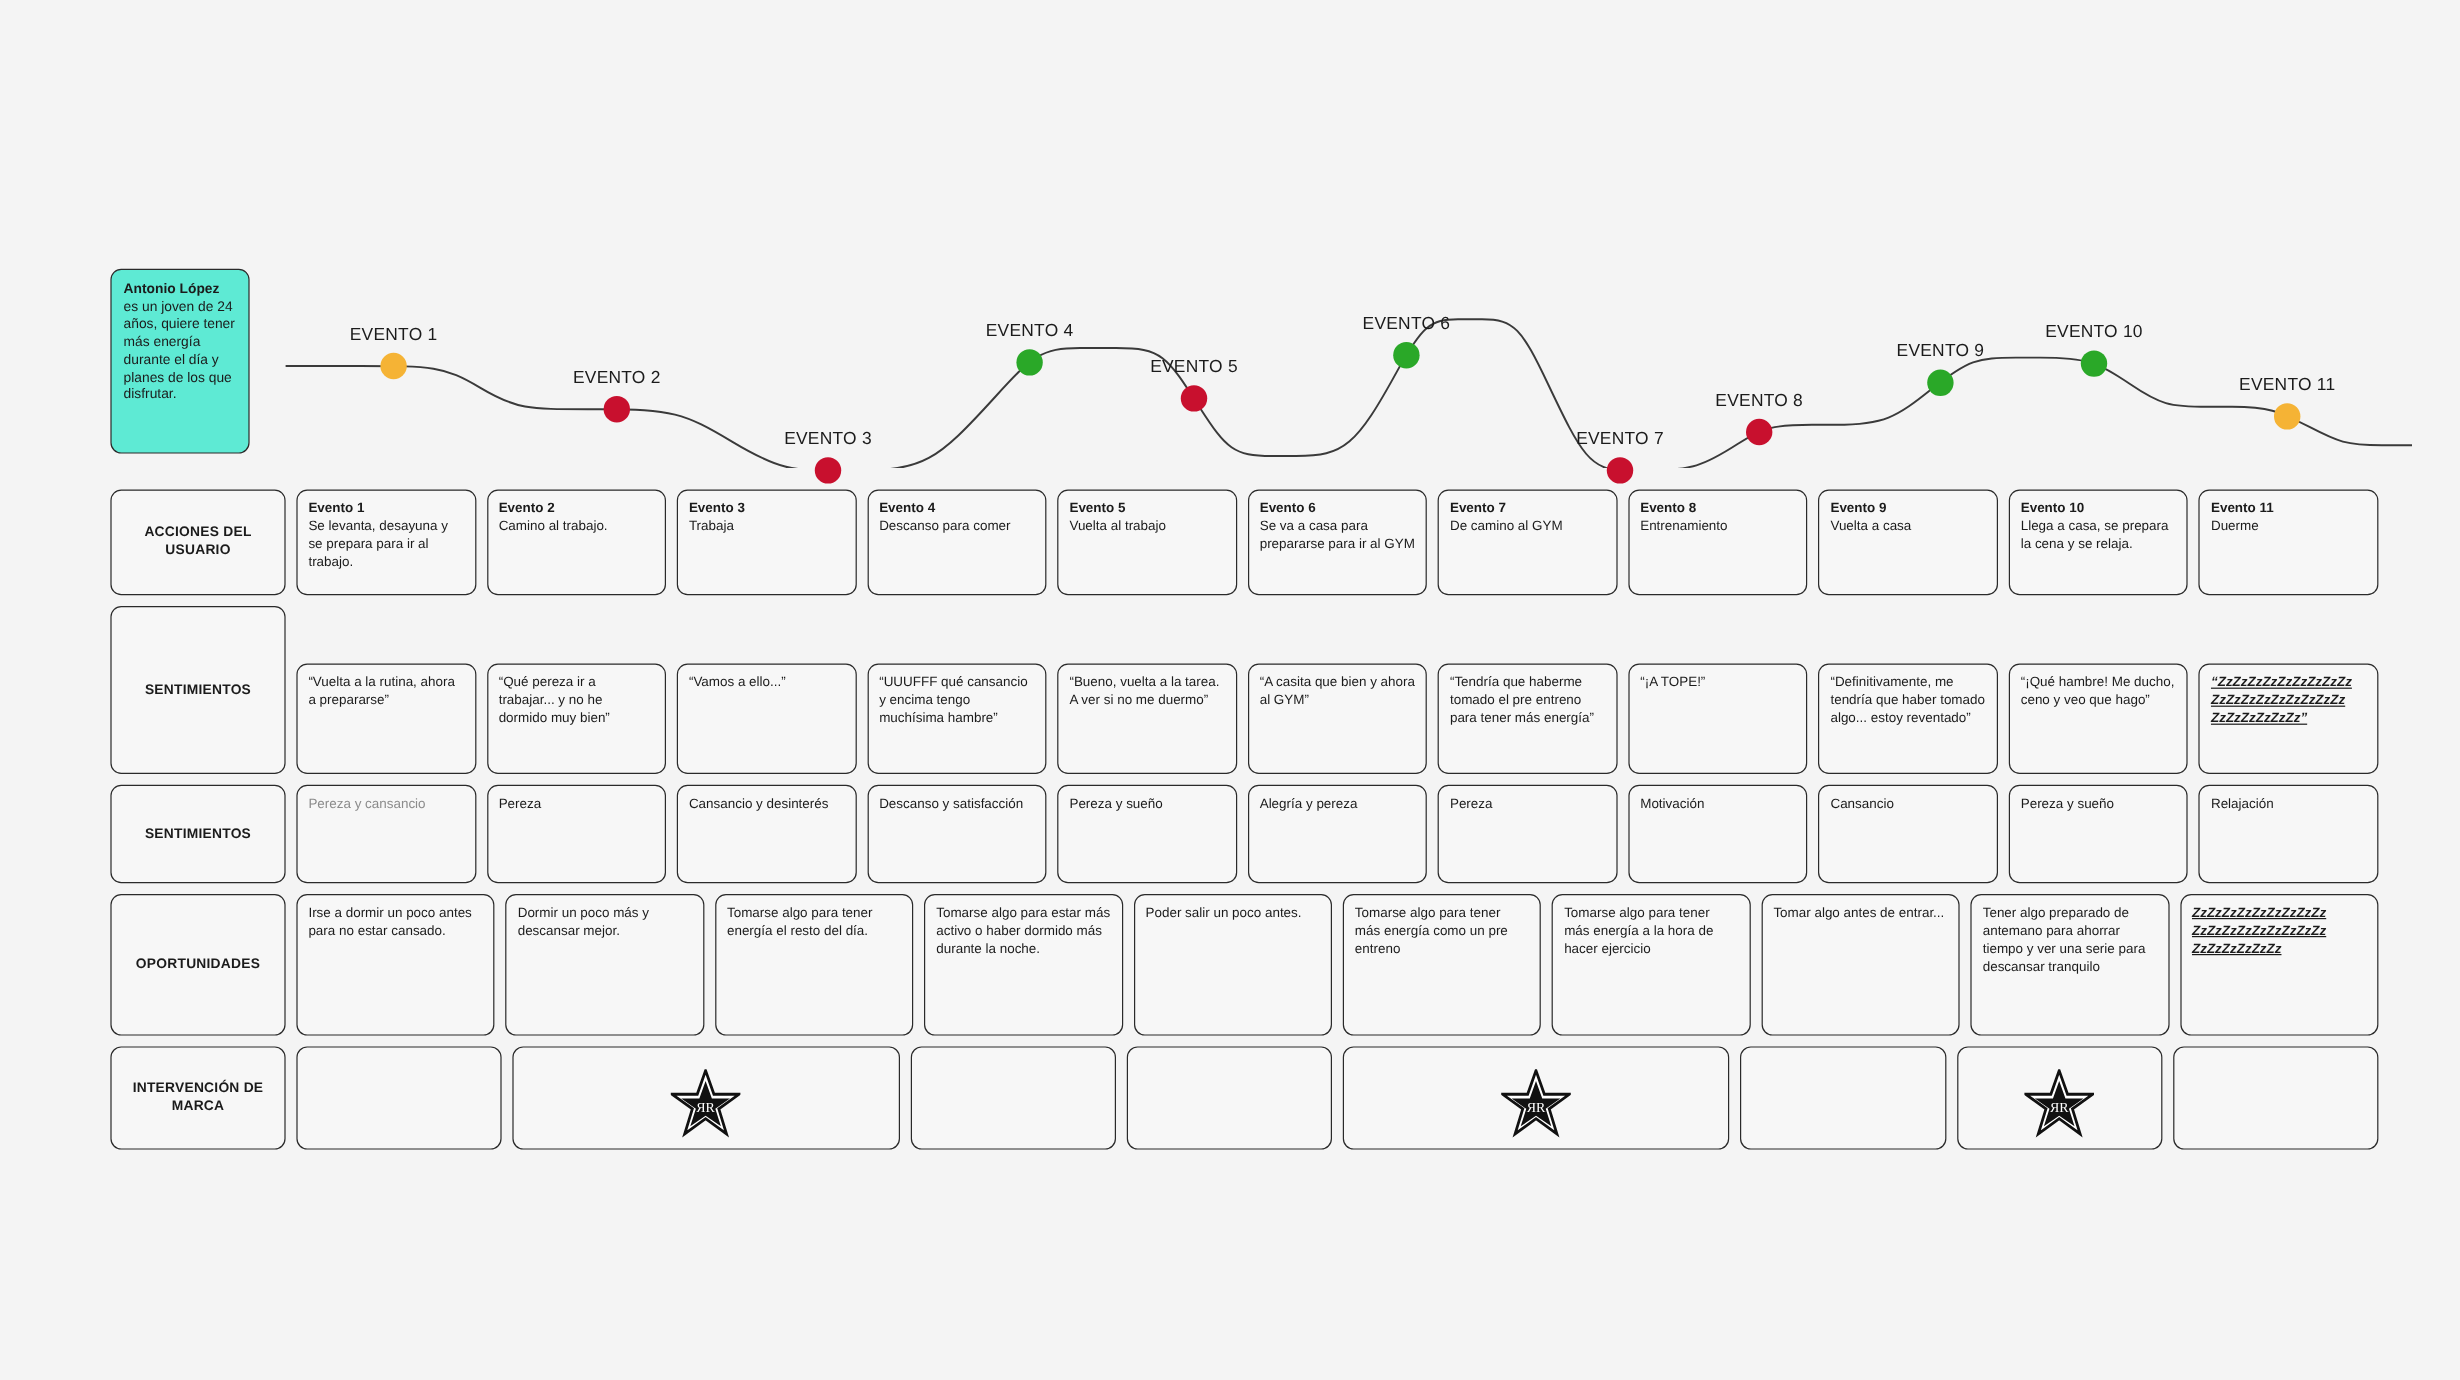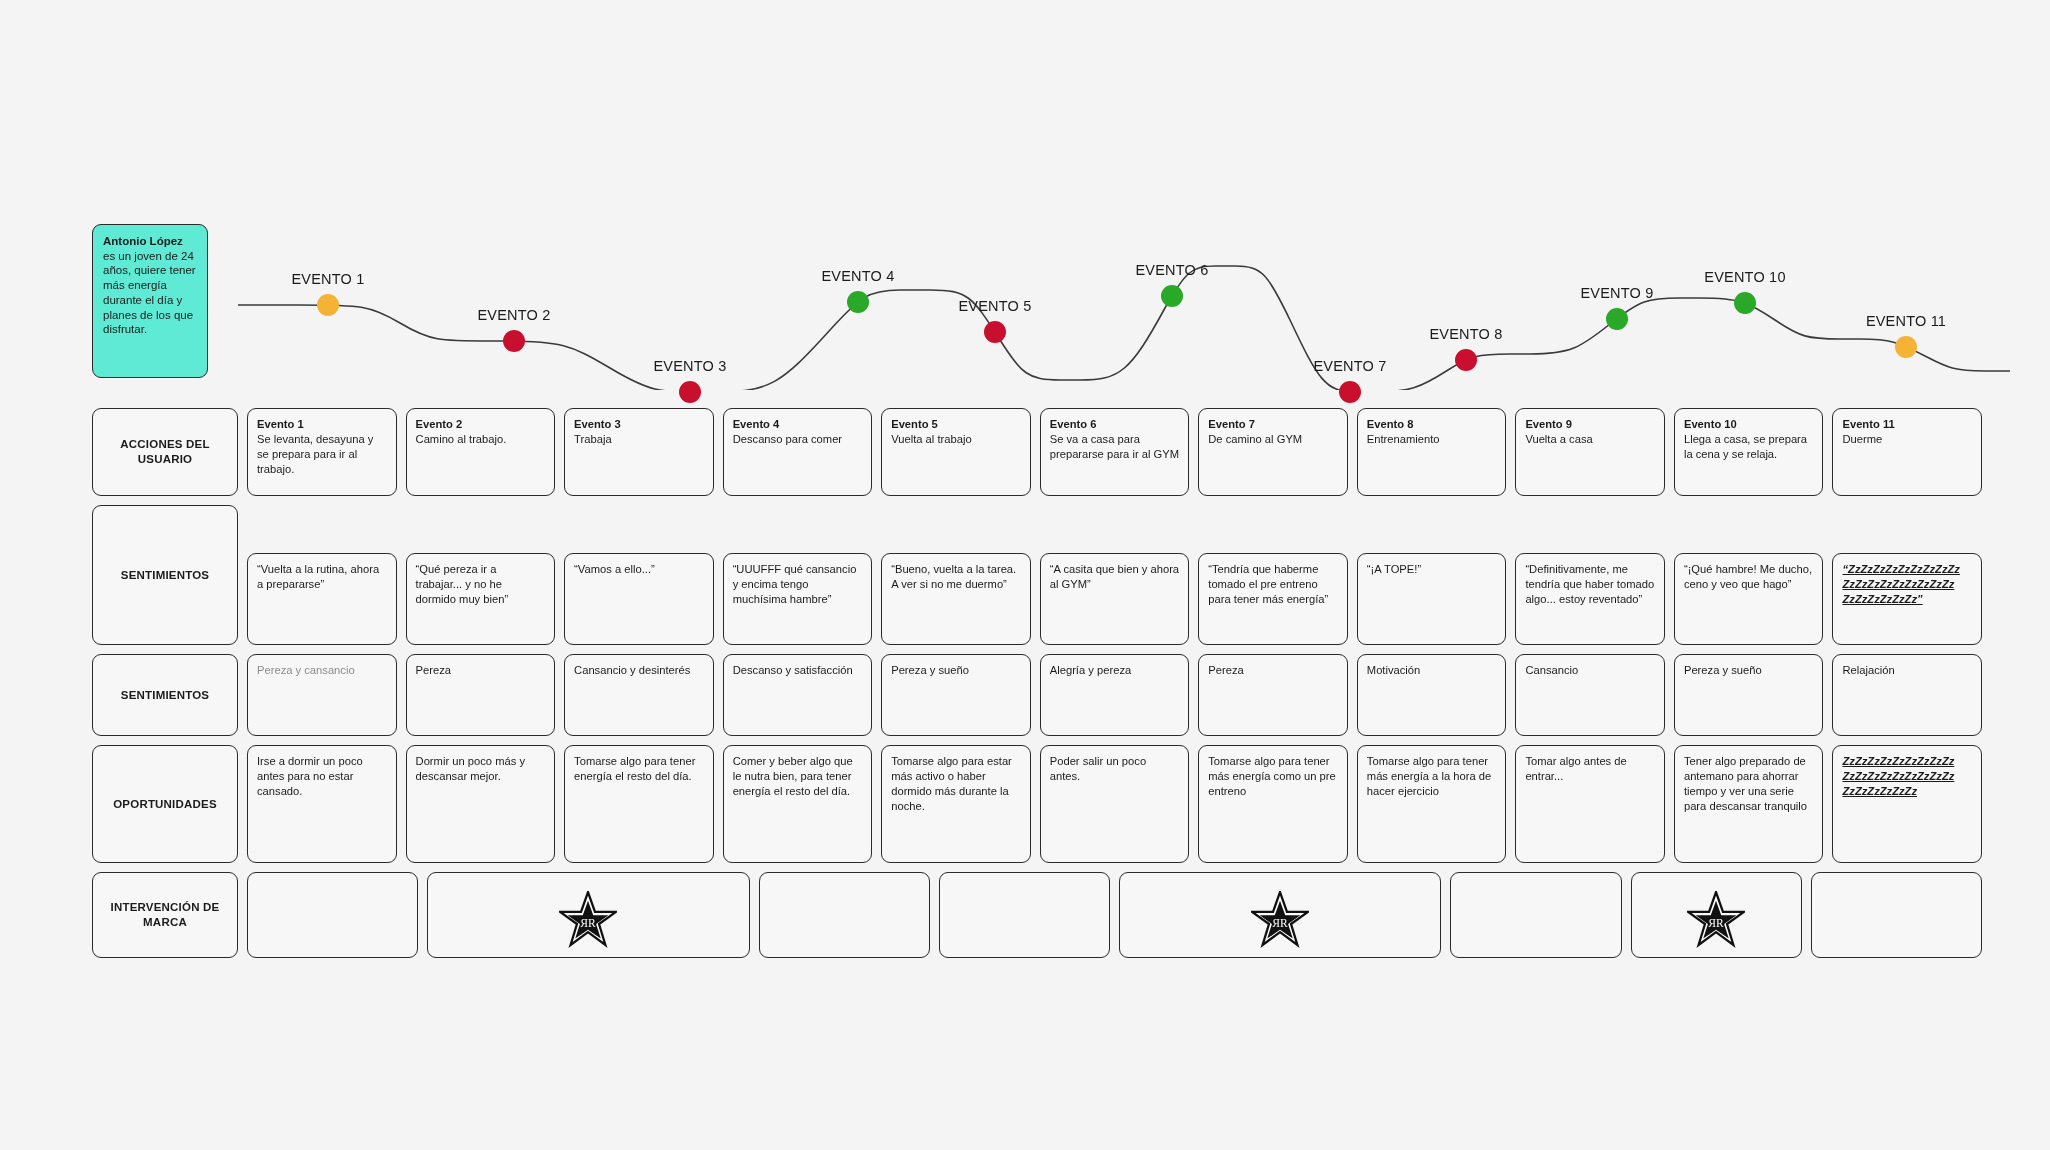--- a/index.html
+++ b/index.html
@@ -217,21 +217,20 @@
         <div class="cell"><span>Relajación</span></div>
       </div>
   </div>
 
   <div class="row row-oportunidades">
     <div class="rowlabel">OPORTUNIDADES</div>
     <div class="cells" id="cells-oportunidades" style="display:flex;flex:1 1 auto;">
         <div class="cell"><span>Irse a dormir un poco antes para no estar cansado.</span></div>
         <div class="cell"><span>Dormir un poco más y descansar mejor.</span></div>
         <div class="cell"><span>Tomarse algo para tener energía el resto del día.</span></div>
-        <div class="cell"><span>Comer y beber algo que le nutra bien, para tener energía el resto del día.</span></div>
         <div class="cell"><span>Tomarse algo para estar más activo o haber dormido más durante la noche.</span></div>
         <div class="cell"><span>Poder salir un poco antes.</span></div>
         <div class="cell"><span>Tomarse algo para tener más energía como un pre entreno</span></div>
         <div class="cell"><span>Tomarse algo para tener más energía a la hora de hacer ejercicio</span></div>
         <div class="cell"><span>Tomar algo antes de entrar...</span></div>
         <div class="cell"><span>Tener algo preparado de antemano para ahorrar tiempo y ver una serie para descansar tranquilo</span></div>
         <div class="cell"><span class="zzz">ZzZzZzZzZzZzZzZzZz ZzZzZzZzZzZzZzZzZz ZzZzZzZzZzZz</span></div>
       </div>
   </div>
 

